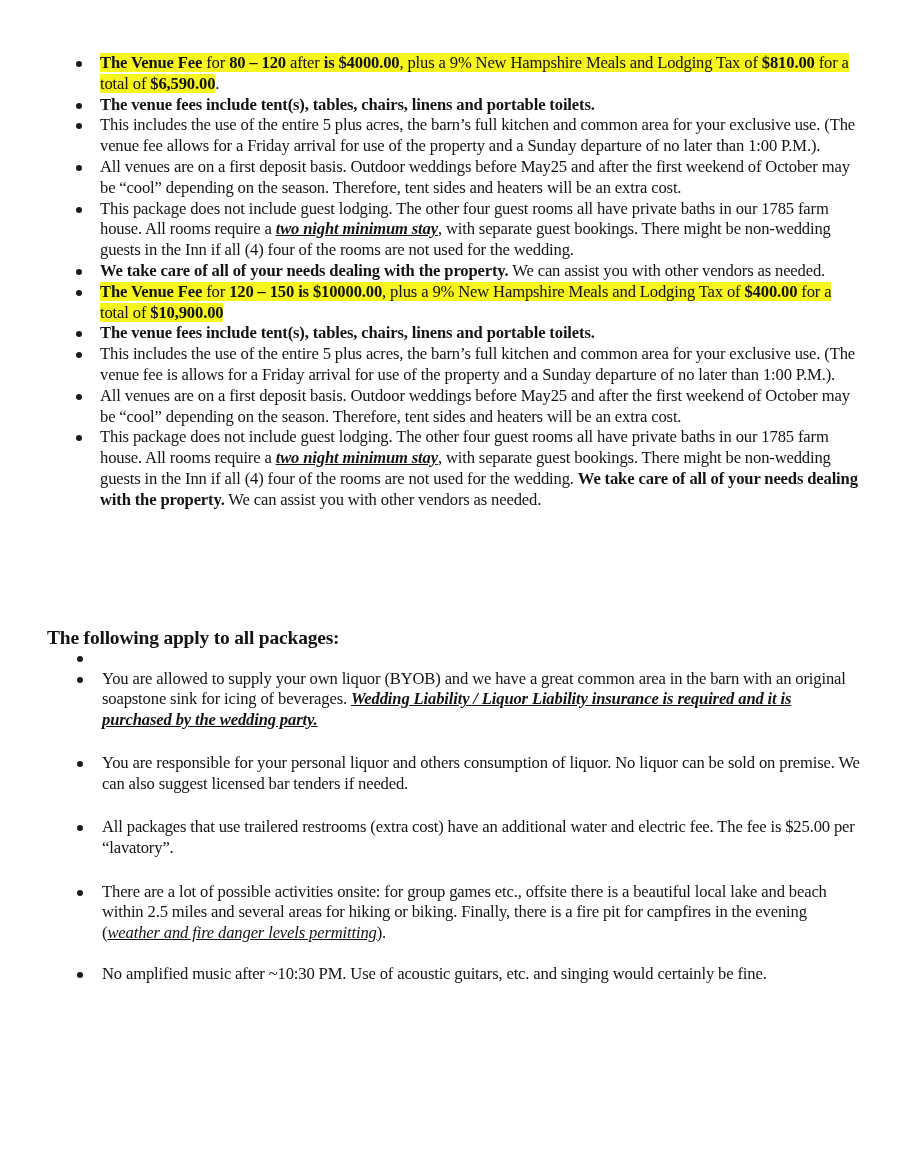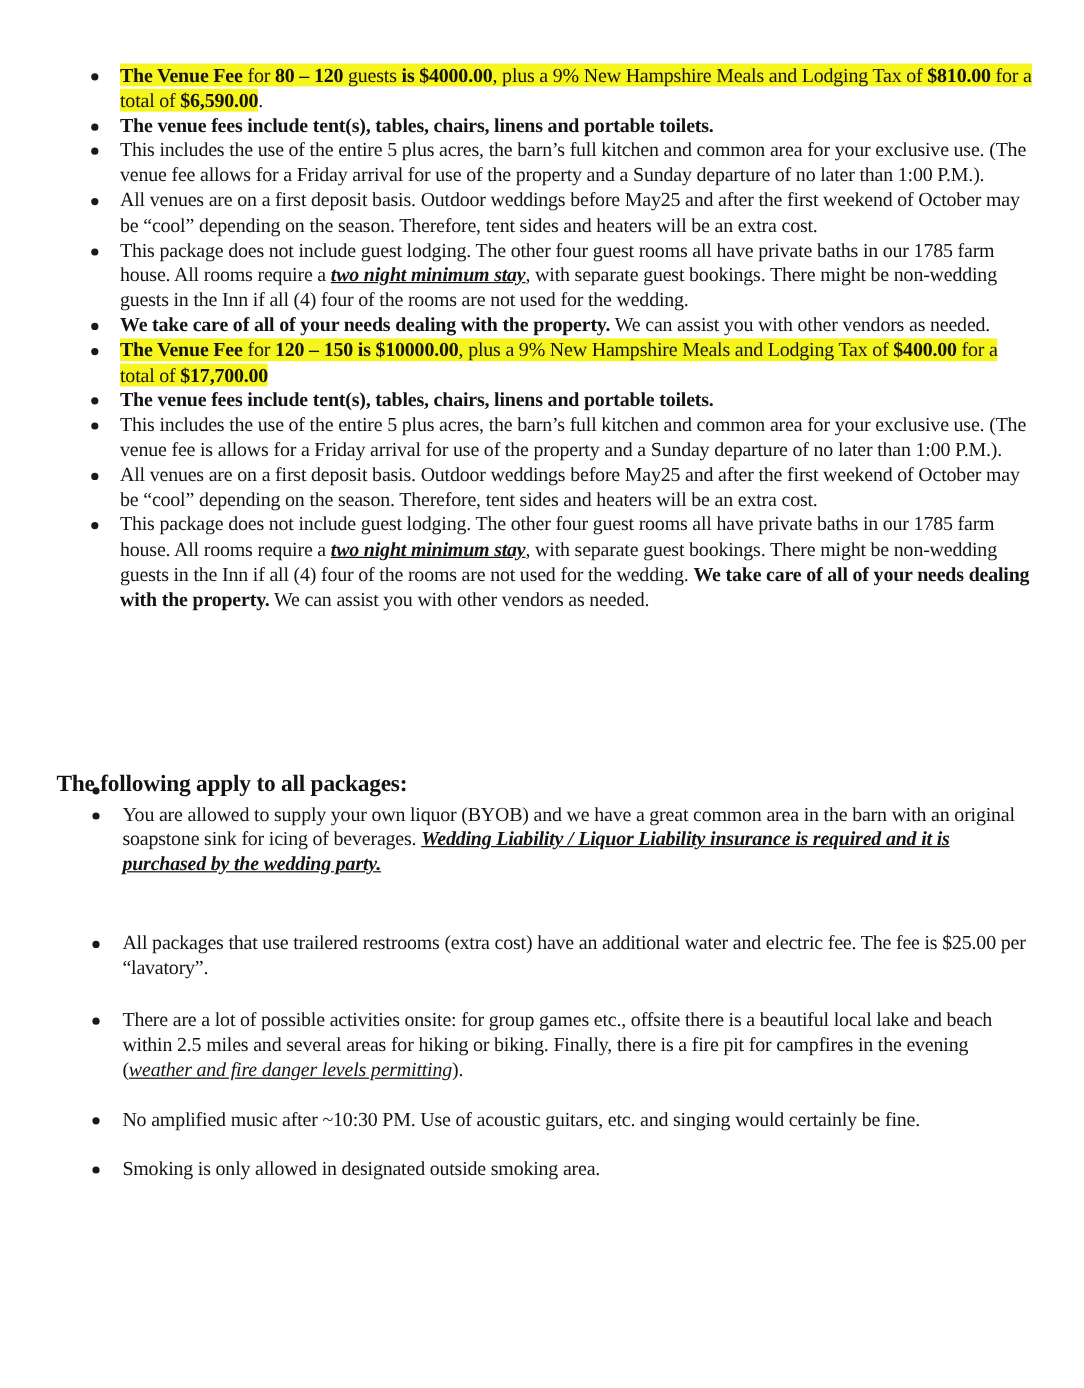--- a/index.html
+++ b/index.html
@@ -16,38 +16,38 @@
   .list1 { position: absolute; left: 72px; top: 53px; width: 790px; }
   .list1 li { position: relative; padding-left: 28px; margin: 0; }
   .bullet {
     position: absolute; left: 4px; top: 8px; width: 6px; height: 6px;
     border-radius: 50%; background: #1a1a1a;
   }
   .hl { background: #f6f51e; }
   b { font-weight: bold; }
   i { font-style: italic; text-decoration: underline; }
   .heading {
-    position: absolute; left: 47px; top: 644px;
+    position: absolute; left: 47px; top: 628px;
     font-size: 19.5px; font-weight: bold; letter-spacing: -0.2px;
   }
   .list2 { position: absolute; left: 72px; top: 648px; width: 790px; }
   .list2 li { position: relative; padding-left: 30px; }
   .list2 li .bullet { left: 5px; }
   .gap { height: 20.5px; }
 </style>
 </head>
 <body>
 
 <div class="page">
 
   <ul class="list1">
 
     <li>
       <span class="bullet"></span>
-      <span class="hl"><b>The Venue Fee</b><span> for </span><b>80 – 120</b><span> guests </span><b>is $4000.00</b><span>, plus a 9% New Hampshire Meals and Lodging Tax of </span><b>$810.00</b><span> for a total of </span><b>$6,590.00</b></span><span>.</span>
+      <span class="hl"><b>The Venue Fee</b><span> for </span><b>80 – 120</b><span> after </span><b>is $4000.00</b><span>, plus a 9% New Hampshire Meals and Lodging Tax of </span><b>$810.00</b><span> for a total of </span><b>$6,590.00</b></span><span>.</span>
     </li>
     <li>
       <span class="bullet"></span>
       <b>The venue fees include tent(s), tables, chairs, linens and portable toilets.</b>
     </li>
     <li>
       <span class="bullet"></span>
       <span>This includes the use of the entire 5 plus acres, the barn’s full kitchen and common area for your exclusive use. (The venue fee allows for a Friday arrival for use of the property and a Sunday departure of no later than 1:00 P.M.).</span>
     </li>
     <li>
@@ -58,21 +58,21 @@
       <span class="bullet"></span>
       <span>This package does not include guest lodging. The other four guest rooms all have private baths in our 1785 farm house. All rooms require a </span><b><i>two night minimum stay</i></b><span>, with separate guest bookings. There might be non-wedding guests in the Inn if all (4) four of the rooms are not used for the wedding.</span>
     </li>
     <li>
       <span class="bullet"></span>
       <b>We take care of all of your needs dealing with the property.</b><span> We can assist you with other vendors as needed.</span>
     </li>
 
     <li>
       <span class="bullet"></span>
-      <span class="hl"><b>The Venue Fee</b><span> for </span><b>120 – 150 is $10000.00</b><span>, plus a 9% New Hampshire Meals and Lodging Tax of </span><b>$400.00</b><span> for a total of </span><b>$17,700.00</b></span>
+      <span class="hl"><b>The Venue Fee</b><span> for </span><b>120 – 150 is $10000.00</b><span>, plus a 9% New Hampshire Meals and Lodging Tax of </span><b>$400.00</b><span> for a total of </span><b>$10,900.00</b></span>
     </li>
     <li>
       <span class="bullet"></span>
       <b>The venue fees include tent(s), tables, chairs, linens and portable toilets.</b>
     </li>
     <li>
       <span class="bullet"></span>
       <span>This includes the use of the entire 5 plus acres, the barn’s full kitchen and common area for your exclusive use. (The venue fee is allows for a Friday arrival for use of the property and a Sunday departure of no later than 1:00 P.M.).</span>
     </li>
     <li>
@@ -91,37 +91,37 @@
     <li>
       <span class="bullet"></span>
     </li>
     <li class="gap"></li>
     <li>
       <span class="bullet"></span>
       <span>You are allowed to supply your own liquor (BYOB) and we have a great common area in the barn with an original soapstone sink for icing of beverages. </span><b><i>Wedding Liability / Liquor Liability insurance is required and it is purchased by the wedding party.</i></b>
     </li>
     <li class="gap"></li>
     <li class="gap" style="height:2px"></li>
+    <li>
+      <span class="bullet"></span>
+      <span>You are responsible for your personal liquor and others consumption of liquor. No liquor can be sold on premise. We can also suggest licensed bar tenders if needed.</span>
+    </li>
     <li class="gap"></li>
     <li class="gap" style="height:2px"></li>
     <li>
       <span class="bullet"></span>
       <span>All packages that use trailered restrooms (extra cost) have an additional water and electric fee. The fee is $25.00 per “lavatory”.</span>
     </li>
     <li class="gap"></li>
     <li class="gap" style="height:2px"></li>
     <li>
       <span class="bullet"></span>
       <span>There are a lot of possible activities onsite: for group games etc., offsite there is a beautiful local lake and beach within 2.5 miles and several areas for hiking or biking. Finally, there is a fire pit for campfires in the evening (</span><i>weather and fire danger levels permitting</i><span>).</span>
     </li>
     <li class="gap"></li>
     <li>
       <span class="bullet"></span>
       <span>No amplified music after ~10:30 PM.  Use of acoustic guitars, etc. and singing would certainly be fine.</span>
     </li>
     <li class="gap"></li>
-    <li>
-      <span class="bullet"></span>
-      <span>Smoking is only allowed in designated outside smoking area.</span>
-    </li>
   </ul>
 
 </div>
 
 </body></html>

